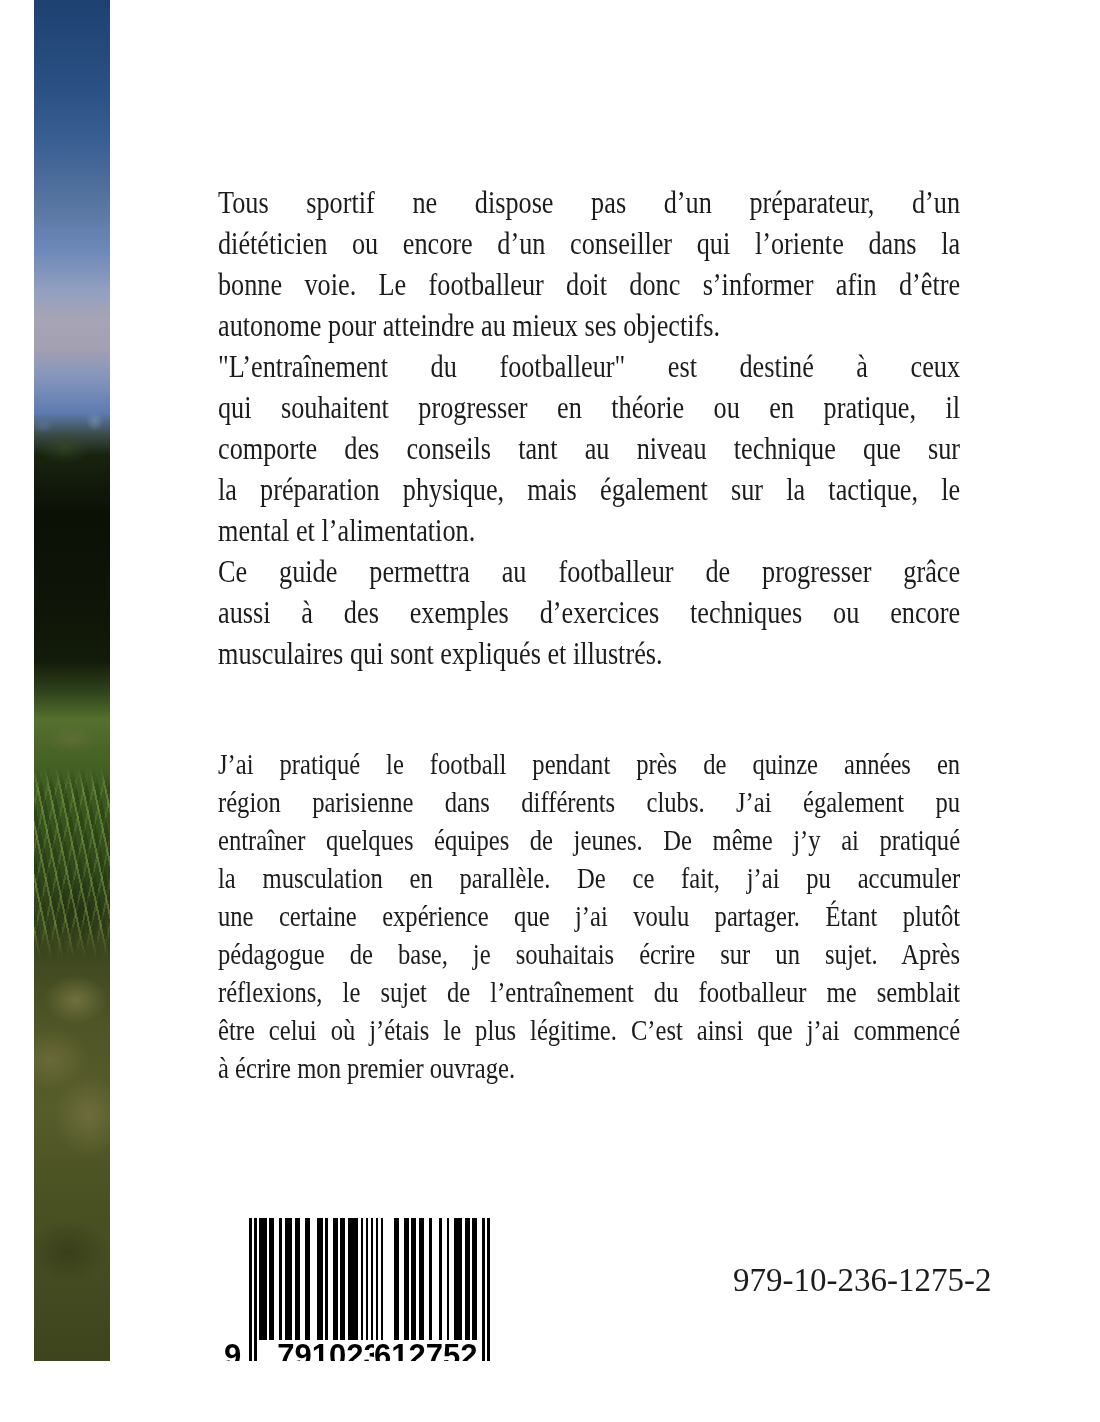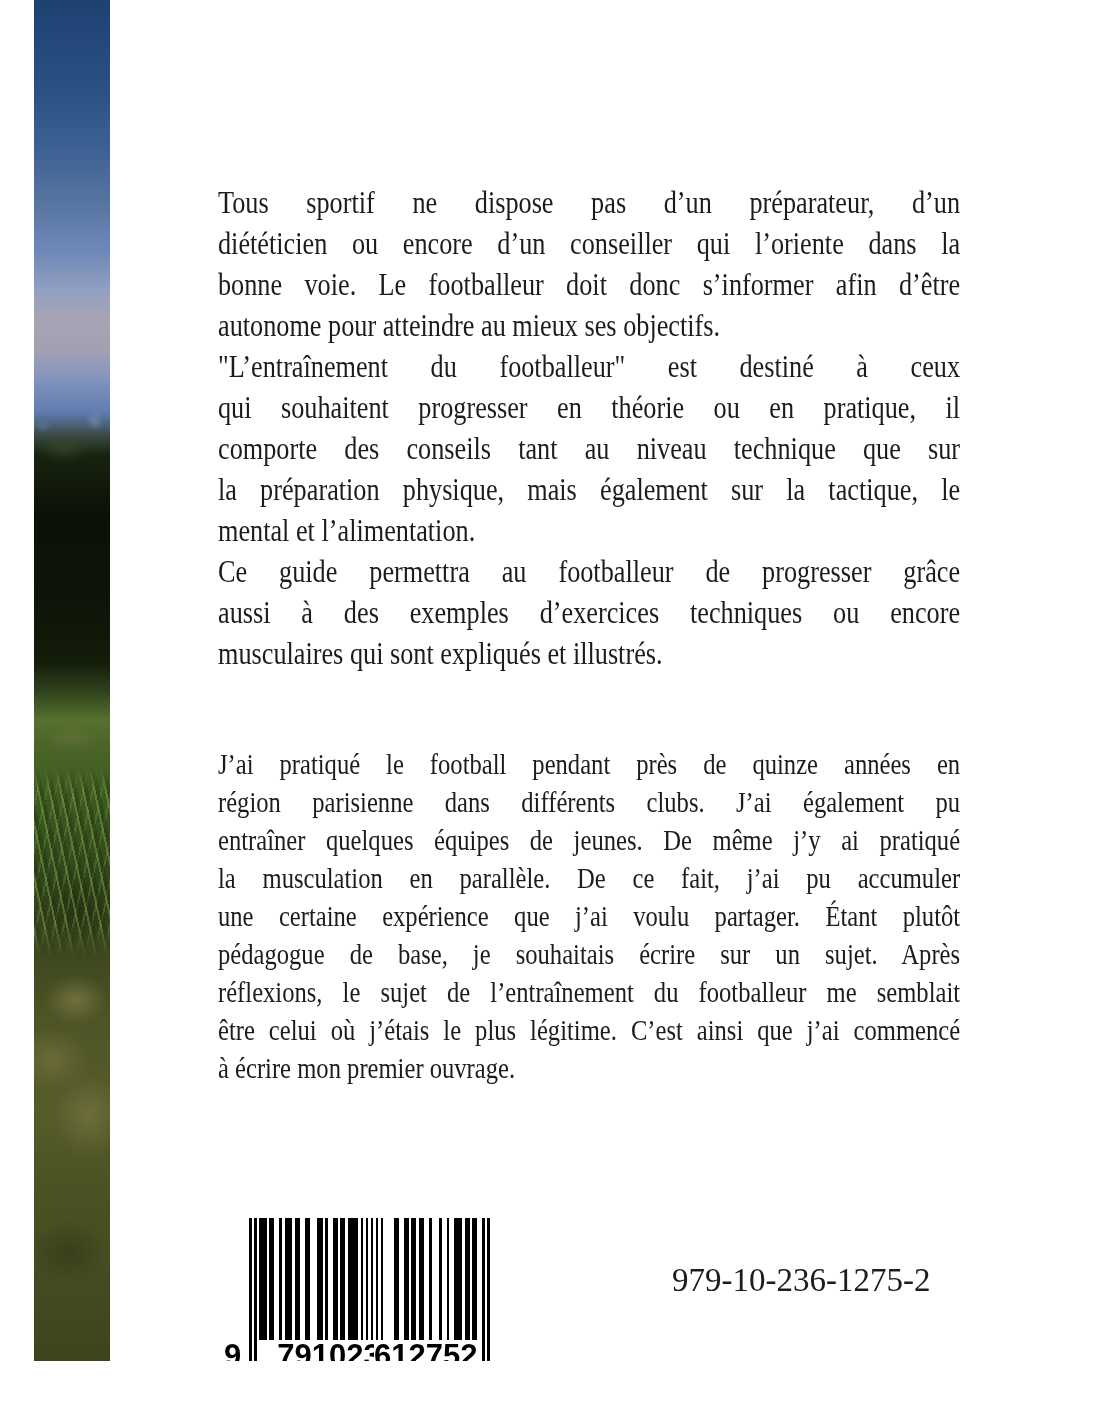--- a/index.html
+++ b/index.html
@@ -112,21 +112,21 @@
     color: #000;
     background: #fff;
   }
   .bc-first { left: 224px; }
   .bc-left  { left: 276px; width: 106px; text-align: center; }
   .bc-right { left: 374px; width: 108px; text-align: left; }
 
   
   .pricing {
     position: absolute;
-    left: 672px; top: 1259px;
+    left: 733px; top: 1259px;
     font-size: 33px;
     line-height: 43px;
   }
 </style>
 </head>
 <body>
 
 <div class="page" style="--sky-top: #1d4171; --sky-mid: #6c88b8; --cloud-band: #a7a4b4; --sky-lower: #5e7cb1; --trees-dark: #0c1106; --grass-bright: #55702f; --grass-mid: #3c5a20; --bokeh-olive: #4f5526; --bottom-olive: #394018; --background-color: #ffffff; --text-color: #1c1c1c;">
 
   <div class="photo-strip">

